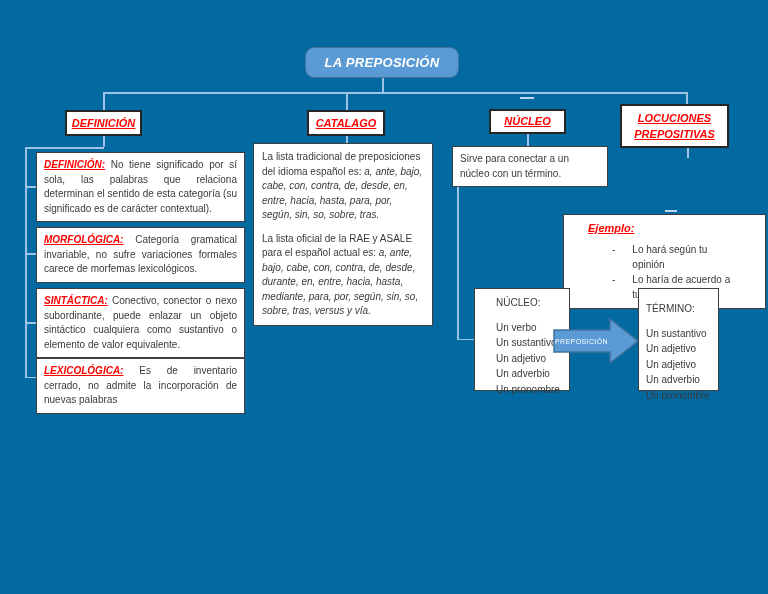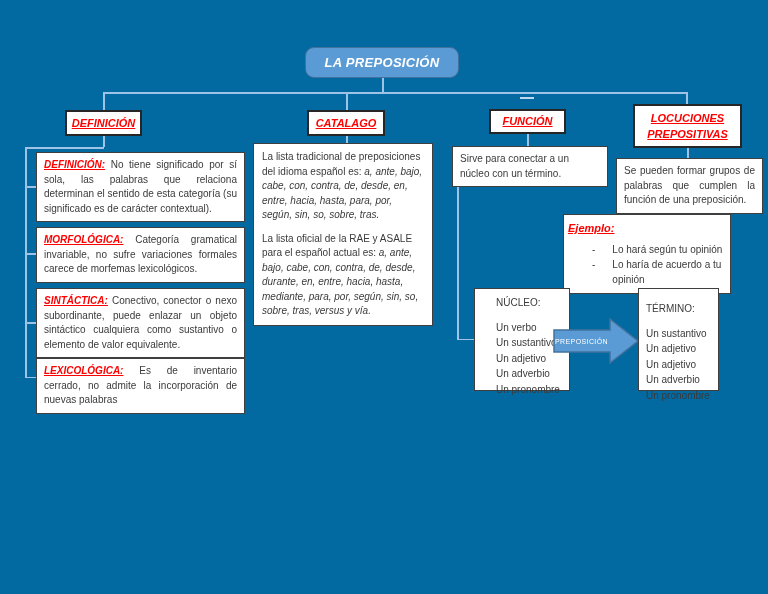--- a/index.html
+++ b/index.html
@@ -90,23 +90,23 @@
 
   <div class="title-box">LA PREPOSICIÓN</div>
 
   <div class="hdr" style="left:65px; top:110px; width:77px; height:26px;">
     <span>DEFINICIÓN</span>
   </div>
   <div class="hdr" style="left:307px; top:110px; width:78px; height:26px;">
     <span>CATALAGO</span>
   </div>
   <div class="hdr" style="left:489px; top:109px; width:77px; height:25px;">
-    <span>FUNCIÓN</span>
+    <span>NÚCLEO</span>
   </div>
-  <div class="hdr" style="left:633px; top:104px; width:109px; height:44px;">
+  <div class="hdr" style="left:620px; top:104px; width:109px; height:44px;">
     <span>LOCUCIONES PREPOSITIVAS</span>
   </div>
 
   <div class="cbox just" style="left:36px; top:152px; width:209px;">
     <span class="term">DEFINICIÓN:</span>
     <span>No tiene significado por sí sola, las palabras que relaciona determinan el sentido de esta categoría (su significado es de carácter contextual).</span>
   </div>
   <div class="cbox just" style="left:36px; top:227px; width:209px;">
     <span class="term">MORFOLÓGICA:</span>
     <span>Categoría gramatical invariable, no sufre variaciones formales carece de morfemas lexicológicos.</span>
@@ -128,25 +128,22 @@
     <div class="para">
       <span>La lista oficial de la RAE y ASALE para el español actual es:</span>
       <span class="it">a, ante, bajo, cabe, con, contra, de, desde, durante, en, entre, hacia, hasta, mediante, para, por, según, sin, so, sobre, tras, versus y vía.</span>
     </div>
   </div>
 
   <div class="cbox" style="left:452px; top:146px; width:156px;">
     <span>Sirve para conectar a un núcleo con un término.</span>
   </div>
 
-  <div class="cbox just" style="left:616px; top:158px; width:147px;">
-    <span>Se pueden formar grupos de palabras que cumplen la función de una preposición.</span>
-  </div>
 
-  <div class="cbox" style="left:563px; top:214px; width:168px; padding:6px 4px;">
+  <div class="cbox" style="left:563px; top:214px; width:203px; padding:6px 24px;">
     <div class="ej-title">Ejemplo:</div>
     <div class="ej-row">
       <span>-</span>
       <span>Lo hará según tu opinión</span>
     </div>
     <div class="ej-row">
       <span>-</span>
       <span>Lo haría de acuerdo a tu opinión</span>
     </div>
   </div>

